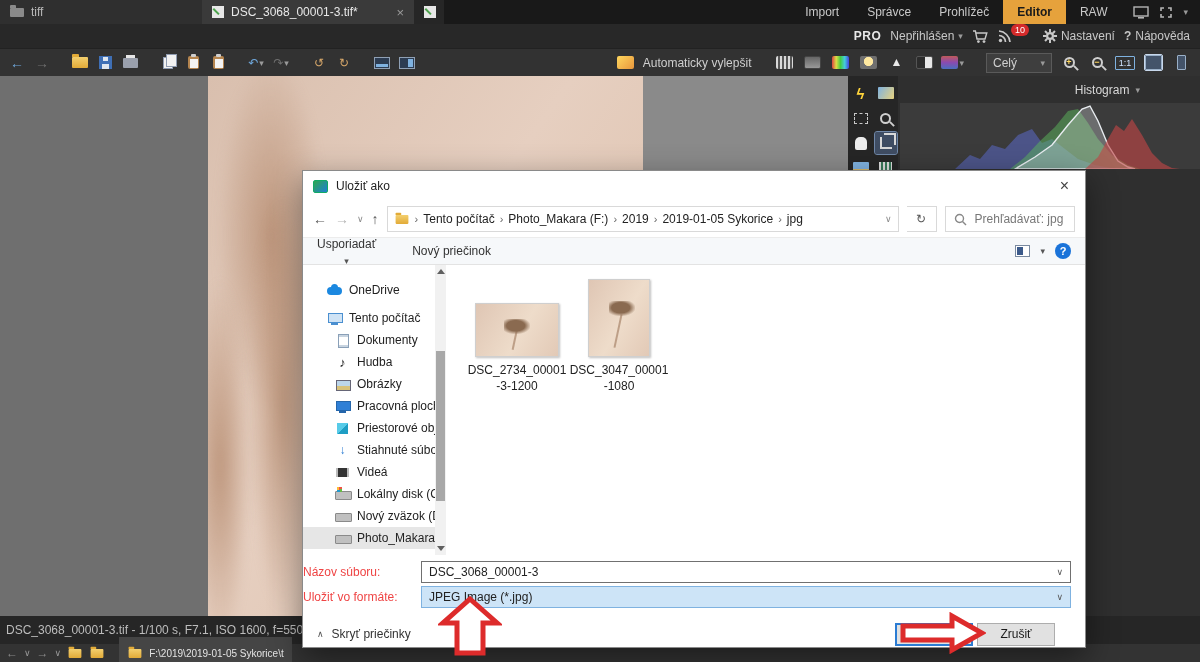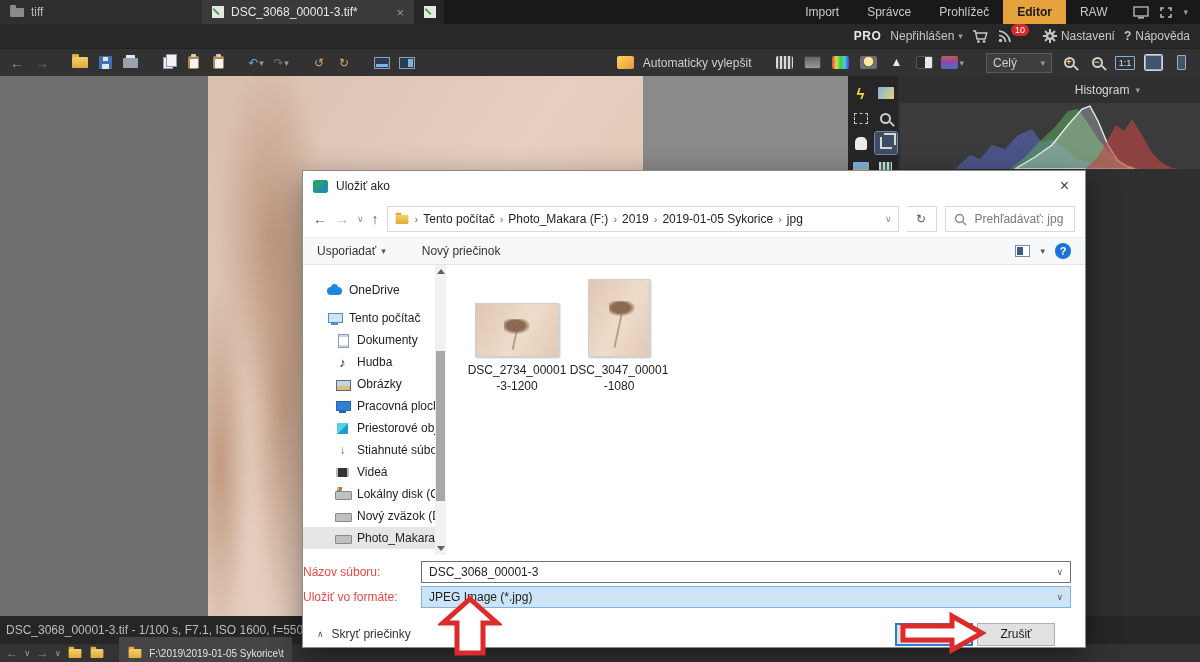--- a/index.html
+++ b/index.html
@@ -116,21 +116,21 @@
   .navch { font-size:14px; color:#555; }
   .navch.dis { color:#b5b5b5; }
   .navch.sm { font-size:9px; color:#888; }
   .crumbbar { width:512px; height:26px; border:1px solid #d9d9d9; display:flex; align-items:center; gap:5px; padding:0 6px; }
   .crumb { color:#222; }
   .crumb-sep { color:#666; font-size:11px; }
   .crumb-spacer { flex:1; }
   .refreshbtn { width:30px; height:26px; border:1px solid #d9d9d9; border-left:none; display:flex; align-items:center; justify-content:center; color:#555; }
   .searchbar { flex:1; height:26px; border:1px solid #d9d9d9; display:flex; align-items:center; gap:8px; padding:0 8px; color:#777; }
   .dlg-toolbar { height:28px; background:#f6f8fa; border-top:1px solid #ececec; border-bottom:1px solid #e3e3e3; display:flex; align-items:center; gap:6px; padding:0 14px; color:#333; }
-  .organize { display:flex; align-items:center; gap:5px; margin-right:30px; }
+  .organize { display:flex; align-items:center; gap:5px; margin-right:30px;flex-direction:column; }
   .dlgtb-right { margin-left:auto; display:flex; align-items:center; gap:10px; }
   .icthumbview { width:15px; height:12px; border:1px solid #7a8aa0; background:#fff; position:relative; }
   .icthumbview::after { content:""; position:absolute; left:1px; top:1px; width:6px; height:8px; background:#3c5a8a; }
   .helpdot { width:16px; height:16px; border-radius:50%; background:#1a73d9; color:#fff; display:flex; align-items:center; justify-content:center; font-size:11px; font-weight:bold; }
 
   .dlg-body { position:relative; height:290px; display:flex; }
   .sidebar { width:132px; padding-top:14px; }
   .side-item { height:22px; display:flex; align-items:center; gap:7px; padding-left:24px; white-space:nowrap; overflow:hidden; }
   .side-item.child { padding-left:32px; }
   .side-item.gap { margin-top:6px; }

